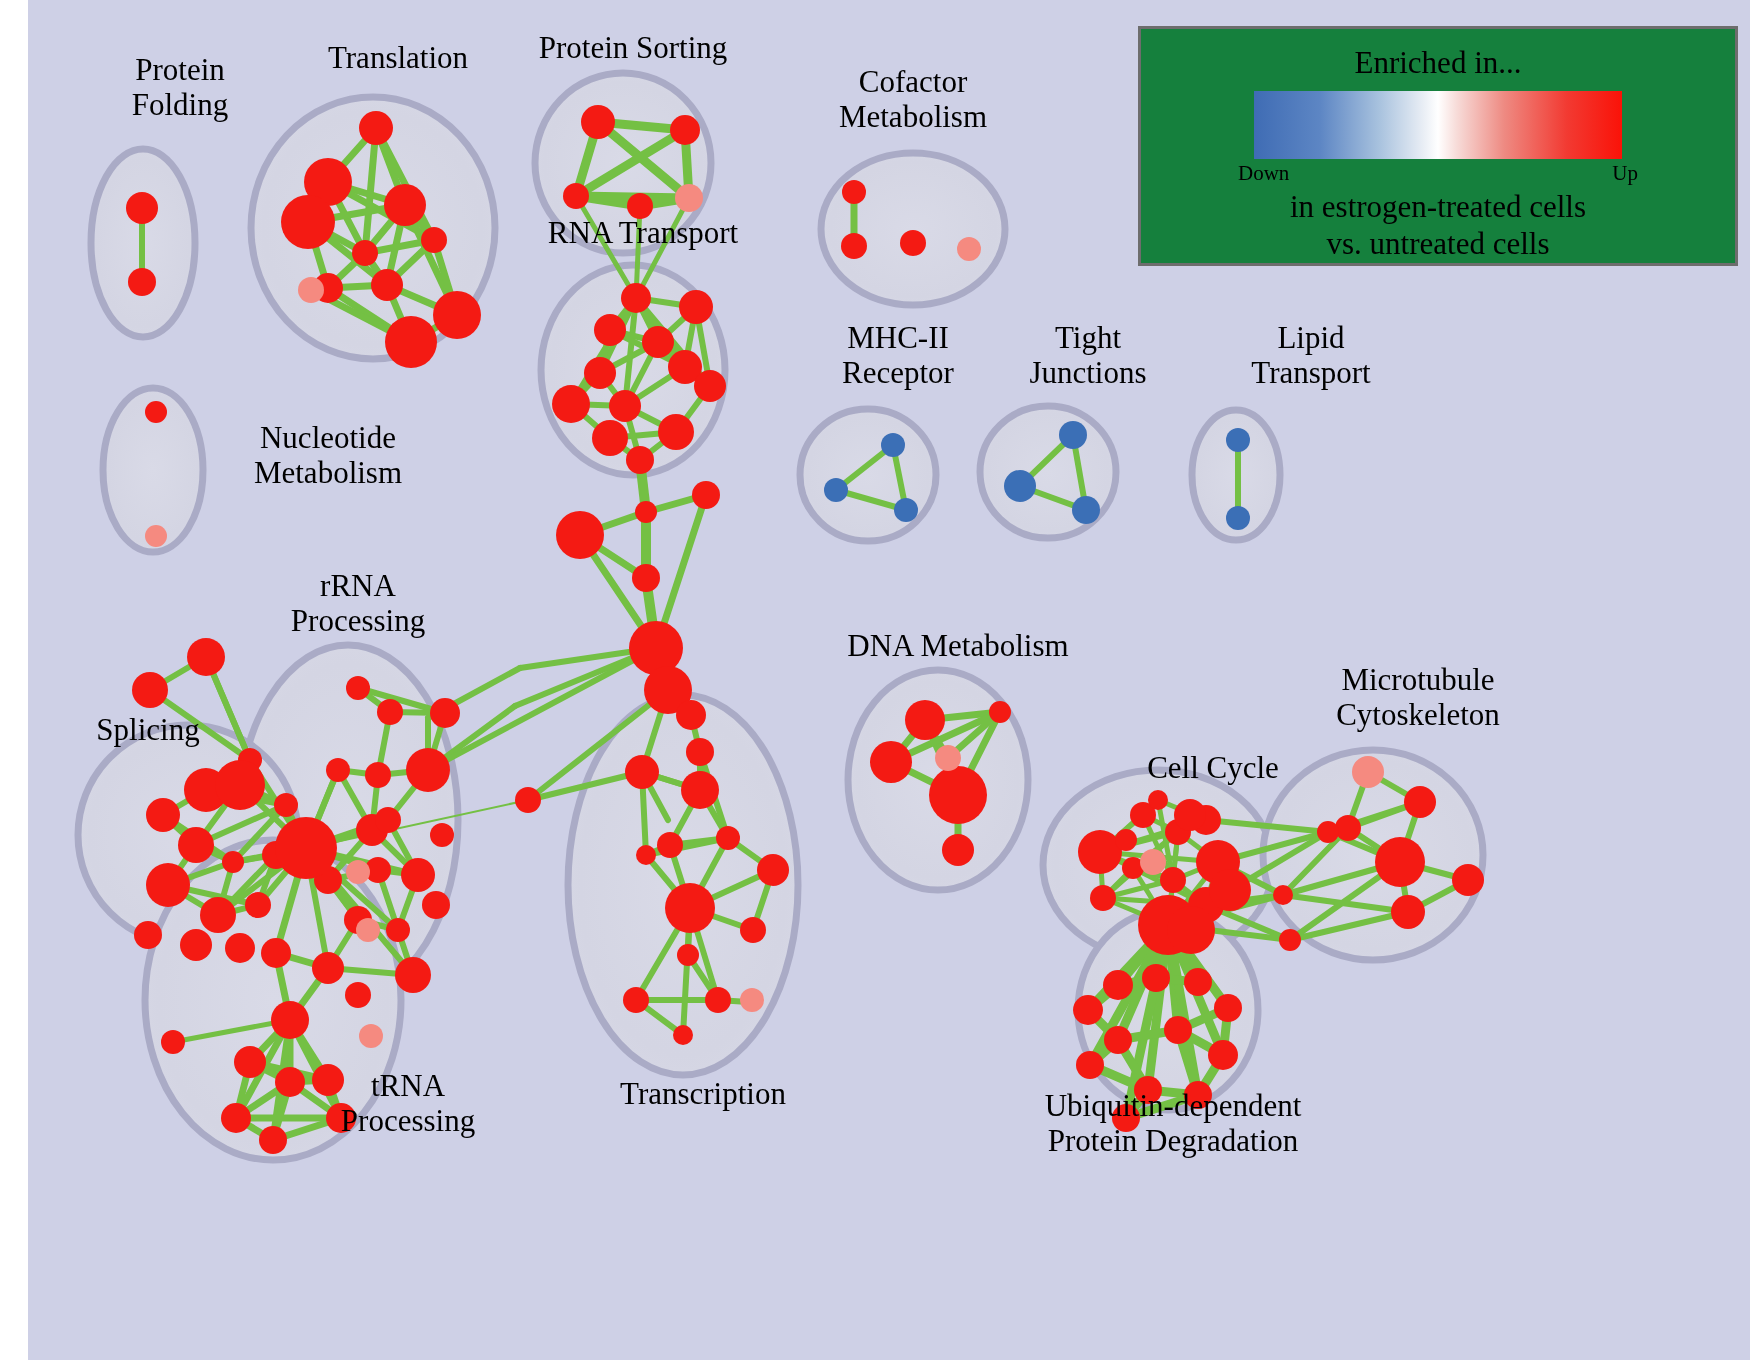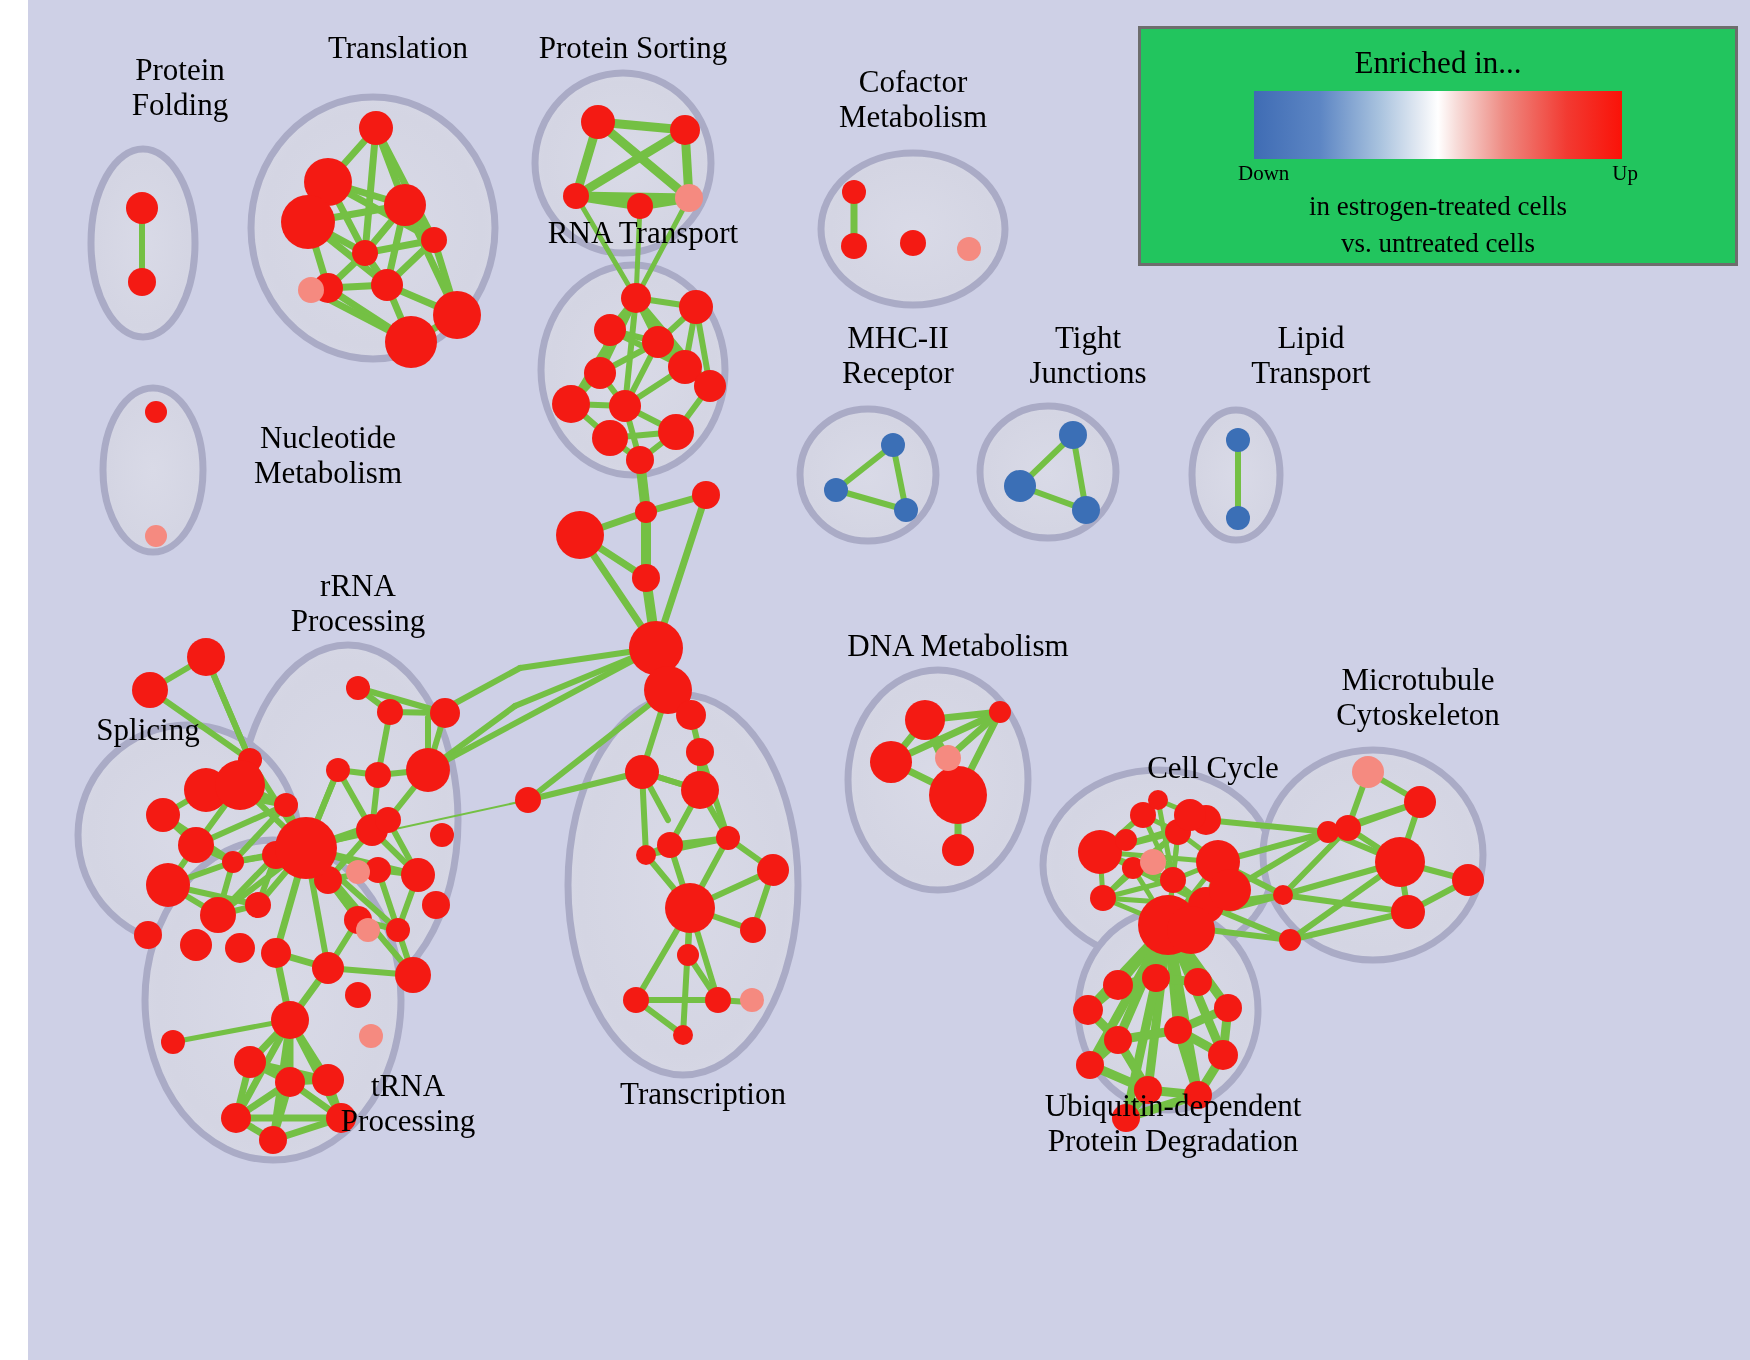--- a/index.html
+++ b/index.html
@@ -25,40 +25,40 @@
     font-weight:400;
     letter-spacing:0px;
     white-space:pre;
     text-align:center;
   }
   
   #legend{
     position:absolute;
     left:1110px; top:26px;
     width:600px; height:240px;
-    background:#22c55e;
+    background:#15803d;
     border:3px solid #6d6d6d;
     box-sizing:border-box;
     text-align:center;
   }
   #legend .ltitle{
     font-size:31px;color:#000;margin-top:16px;
   }
   #cbar{
     margin:10px auto 0 auto;
     width:368px;height:68px;
     background:linear-gradient(to right,#3f6cb4 0%,#5d86c4 18%,#a8c2de 34%,#e9eef5 46%,#ffffff 50%,#f7dcd9 55%,#ee8a82 68%,#f23a32 85%,#fa1208 100%);
   }
   #cbarlabels{
     width:400px;margin:2px auto 0 auto;
     display:flex;justify-content:space-between;
     font-size:21px;color:#000;
   }
   #legend .lsub{
-    font-size:27px;color:#000;line-height:33px;margin-top:4px;
+    font-size:31px;color:#000;line-height:33px;margin-top:4px;
   }
 </style>
 </head>
 <body>
 
 <div id="root">
   <div id="canvas">
 
     <svg class="net" viewBox="0 0 1722 1360">
       <defs>
@@ -642,21 +642,21 @@
           <circle cx="1045" cy="435" r="14"></circle>
             <circle cx="992" cy="486" r="16"></circle>
           <circle cx="1058" cy="510" r="14"></circle>
           <circle cx="1210" cy="440" r="12"></circle>
             <circle cx="1210" cy="518" r="12"></circle>
         </g>
       </g>
     </svg>
 
     <div class="clabel" style="left:52px;  top:52px;  width:200px;">Protein<br>Folding</div>
-    <div class="clabel" style="left:250px; top:30px;  width:240px;">Translation</div>
+    <div class="clabel" style="left:250px; top:40px;  width:240px;">Translation</div>
     <div class="clabel" style="left:460px; top:30px;  width:290px;">Protein Sorting</div>
     <div class="clabel" style="left:760px; top:64px;  width:250px;">Cofactor<br>Metabolism</div>
     <div class="clabel" style="left:470px; top:215px; width:290px;">RNA Transport</div>
     <div class="clabel" style="left:170px; top:420px; width:260px;">Nucleotide<br>Metabolism</div>
     <div class="clabel" style="left:760px; top:320px; width:220px;">MHC-II<br>Receptor</div>
     <div class="clabel" style="left:950px; top:320px; width:220px;">Tight<br>Junctions</div>
     <div class="clabel" style="left:1173px;top:320px; width:220px;">Lipid<br>Transport</div>
     <div class="clabel" style="left:220px; top:568px; width:220px;">rRNA<br>Processing</div>
     <div class="clabel" style="left:30px;  top:712px; width:180px;">Splicing</div>
     <div class="clabel" style="left:790px; top:628px; width:280px;">DNA Metabolism</div>

